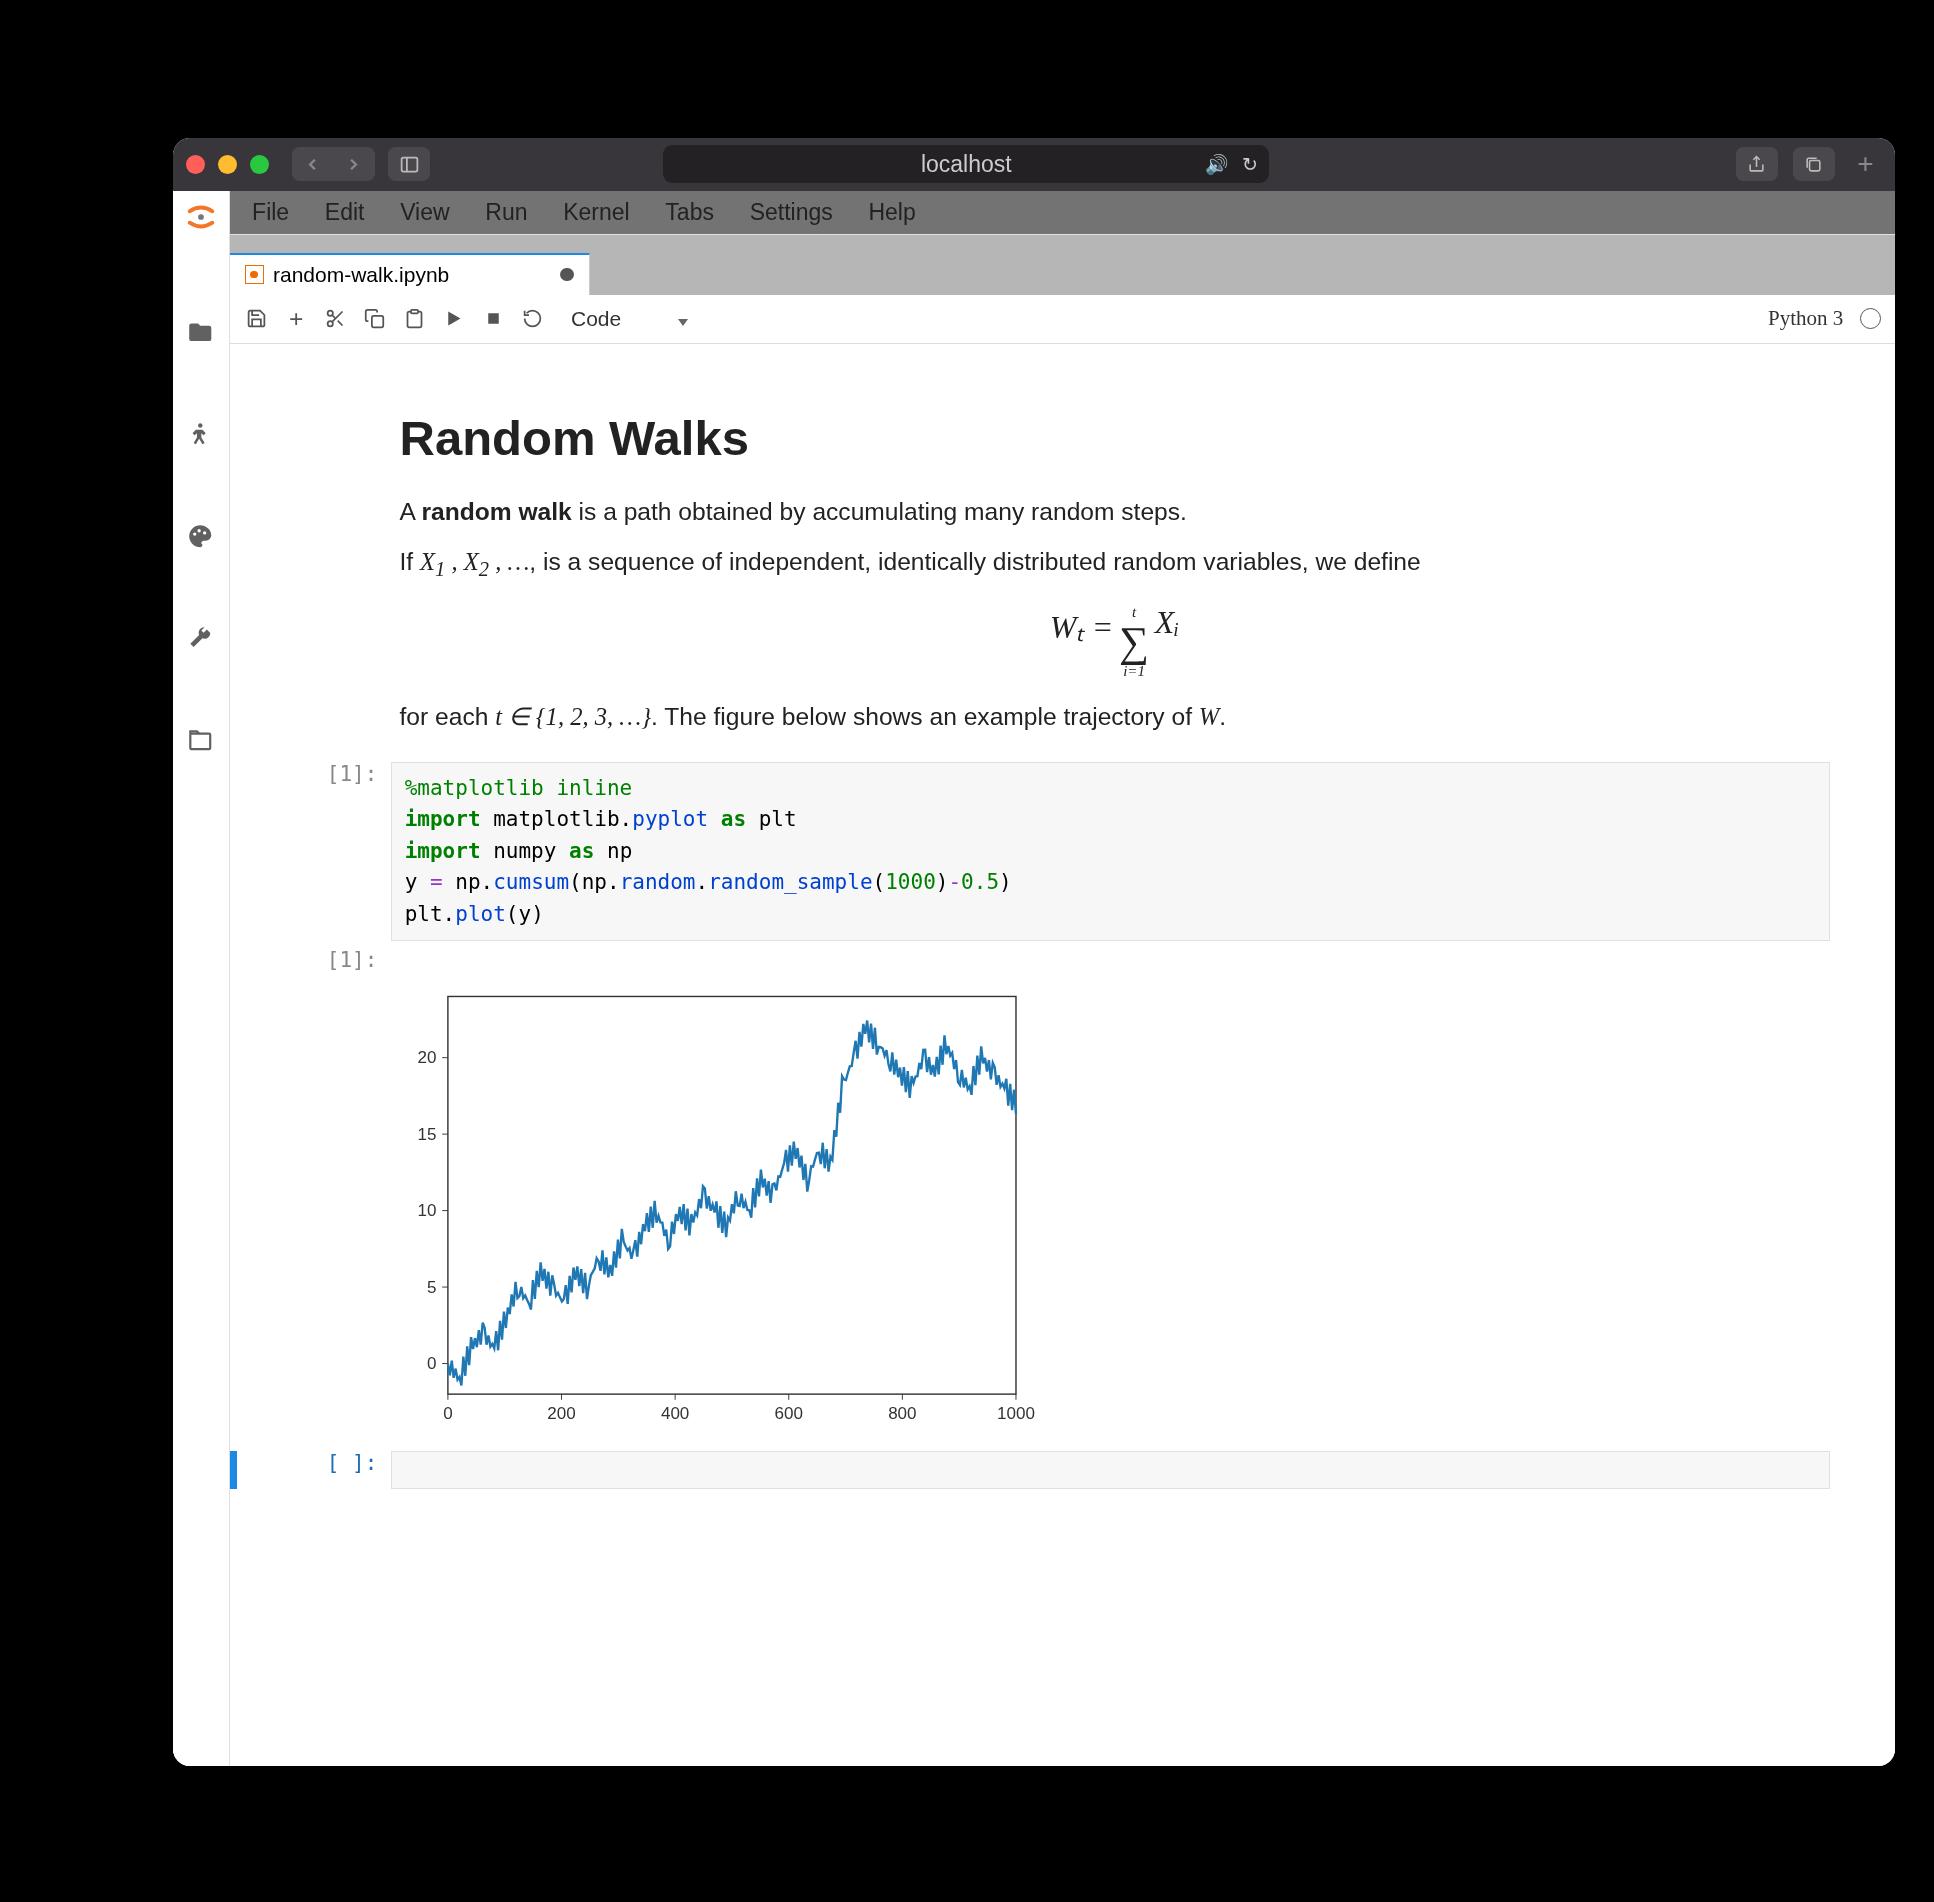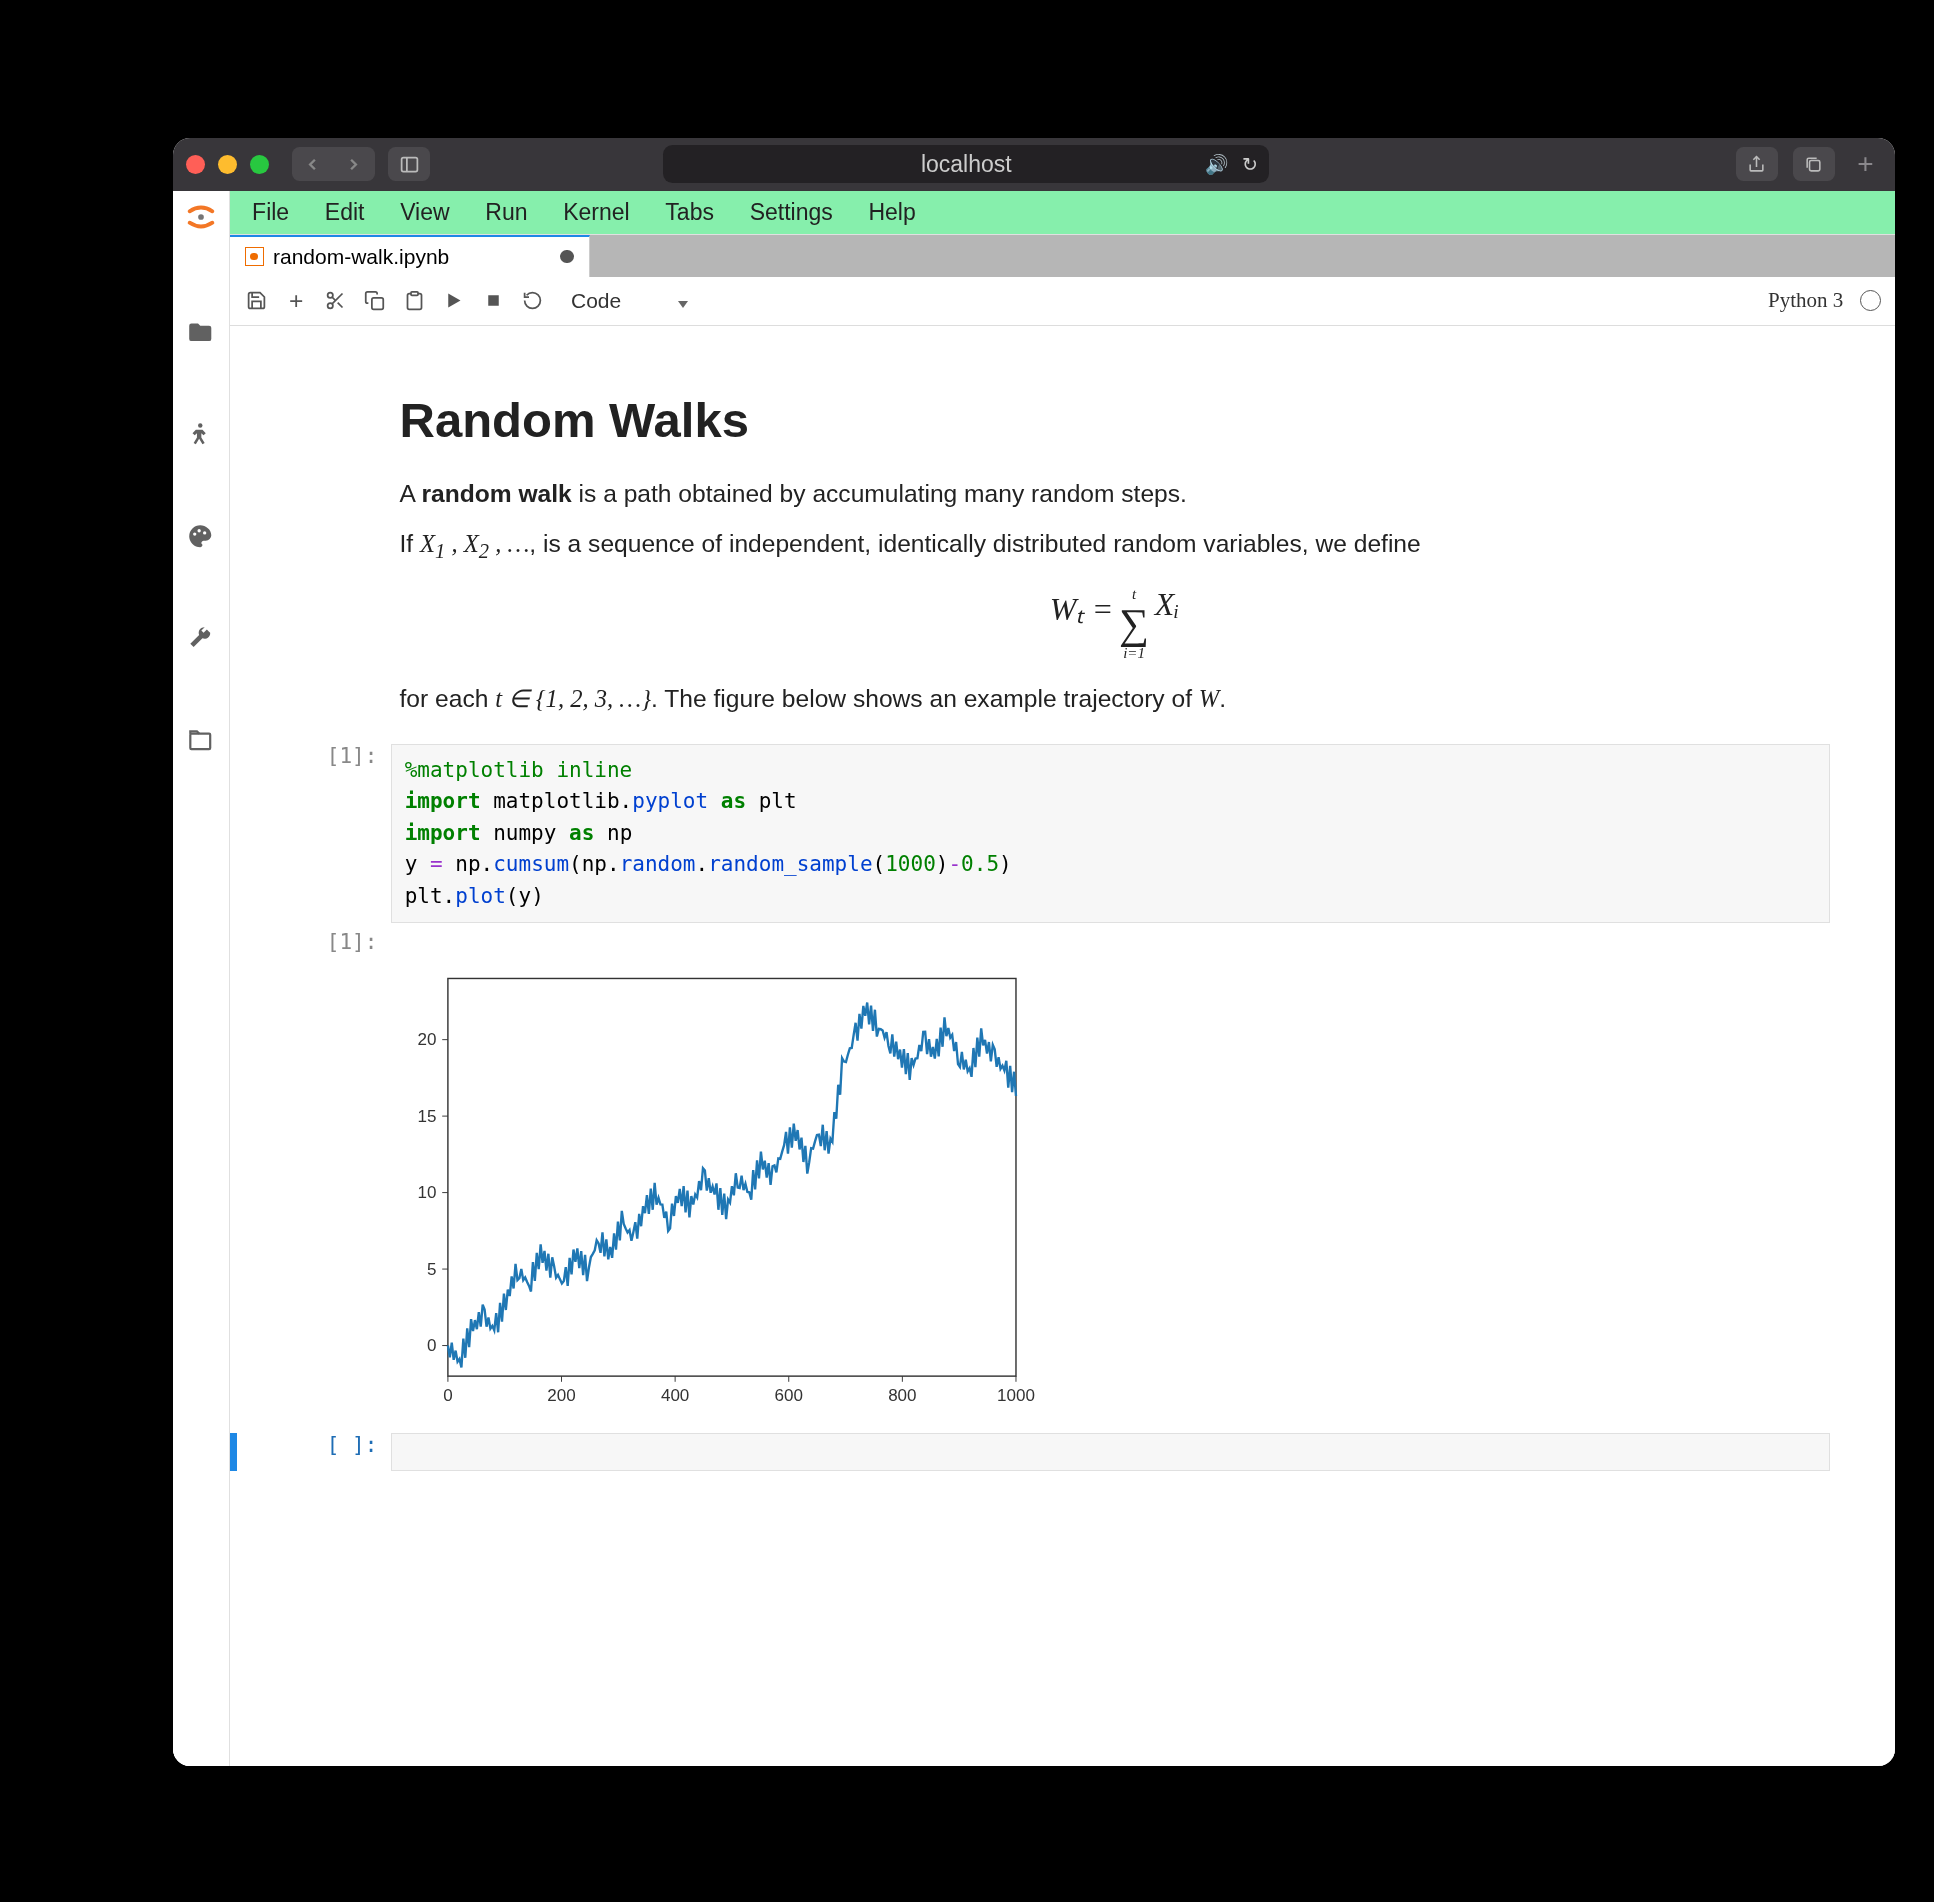--- a/index.html
+++ b/index.html
@@ -21,23 +21,23 @@
   .tb-icon{width:42px;height:34px;background:#4a484c;border-radius:7.6px;display:flex;align-items:center;justify-content:center;color:#bbb;}
   .plus-tab{color:#8a888c; font-size:28px; padding:0 7.6px;}
 
   .content { position:absolute; top:53px; left:0; right:0; bottom:0; display:flex; background:#fff;}
   .left-rail { width:57px; background:#fff; border-right:0.9px solid #e0e0e0; display:flex; flex-direction:column; align-items:center; padding-top:7.6px;}
   .left-rail .logo { width:38px;height:38px; margin-bottom:7.6px;}
   .rail-icon { width:38px; height:64px; display:flex; align-items:center; justify-content:center; color:#616161; font-size:26.5px;}
   .rail-icon svg{width:26.5px;height:26.5px;}
 
   .main { flex:1; display:flex; flex-direction:column; background:#b6b6b6;}
-  .menu-bar{height:44px; background:#86efac; display:flex; align-items:center; padding:0 7.6px; gap:5.7px; font-size:23px; color:#222; border-bottom:0.9px solid #e0e0e0;}
+  .menu-bar{height:44px; background:#737373; display:flex; align-items:center; padding:0 7.6px; gap:5.7px; font-size:23px; color:#222; border-bottom:0.9px solid #e0e0e0;}
   .menu-bar .menu-item{padding:5.7px 15px; border-radius:3.8px;}
-  .tabs-row{height:42px; background:#b6b6b6; display:flex; align-items:flex-end;}
+  .tabs-row{height:60px; background:#b6b6b6; display:flex; align-items:flex-end;}
   .tab { height:42px; background:#fff; border-top:2.8px solid #1e88e5; display:flex; align-items:center; padding:0 15px; gap:9.5px; font-size:21px;min-width:360px; border-right:0.9px solid #ccc;}
   .tab .nb-icon{width:19px;height:19px;border:1.9px solid #ef6c00;display:inline-flex;align-items:center;justify-content:center;}
   .tab .nb-icon::after{content:""; width:7.6px;height:7.6px;background:#ef6c00;border-radius:50%;}
   .tab .dirty{width:13.2px;height:13.2px;border-radius:50%;background:#555;margin-left:auto;}
   .toolbar { height:49px; background:#fff; border-bottom:0.9px solid #ddd; display:flex; align-items:center; padding:0 13.2px; gap:11.4px;}
   .tool-btn{width:28px;height:28px;display:flex;align-items:center;justify-content:center;color:#555;}
   .tool-btn svg{width:21px;height:21px;}
   .cell-type{display:flex;align-items:center;gap:57px;font-size:21px;color:#333;margin-left:13.2px;}
   .toolbar-right{margin-left:auto;display:flex;align-items:center;gap:17px;font-size:21px;color:#333;font-family:Liberation Serif, serif;}
   .kernel-circle{width:21px;height:21px;border:1.9px solid #555;border-radius:50%;}

